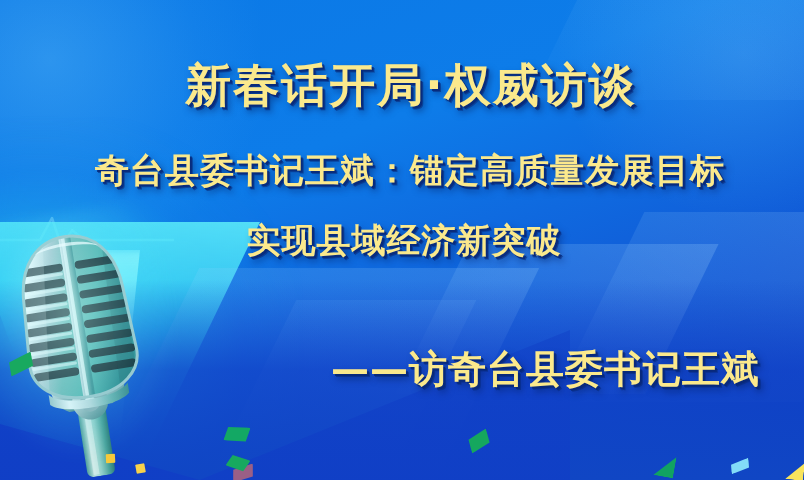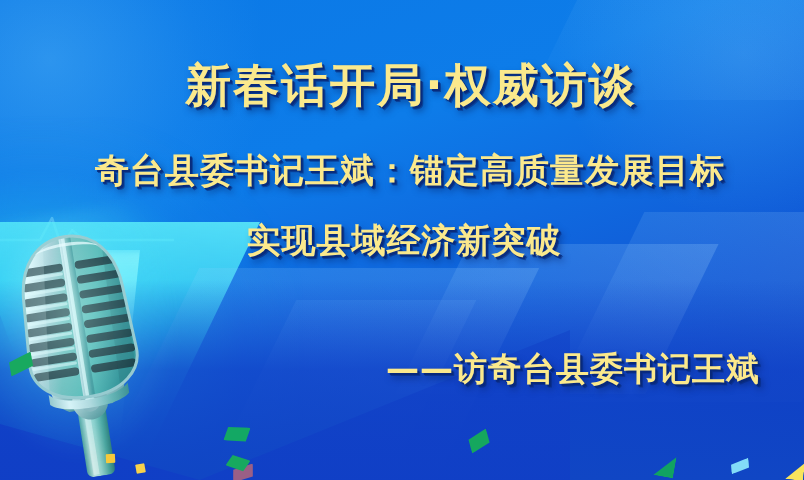--- a/index.html
+++ b/index.html
@@ -131,21 +131,21 @@
     padding-left:16px;
   }
   .sub2{
     position:absolute;top:218px;left:0;right:0;
     text-align:center;
     font-size:34px;line-height:44px;
     padding-left:4px;
   }
   .attrib{
     position:absolute;top:348px;right:44px;
-    font-size:33px;line-height:42px;
+    font-size:38px;line-height:42px;
     text-align:left;
   }
 
   
   .confetti{position:absolute;}
 </style>
 </head>
 <body>
 
 <div id="stage">

